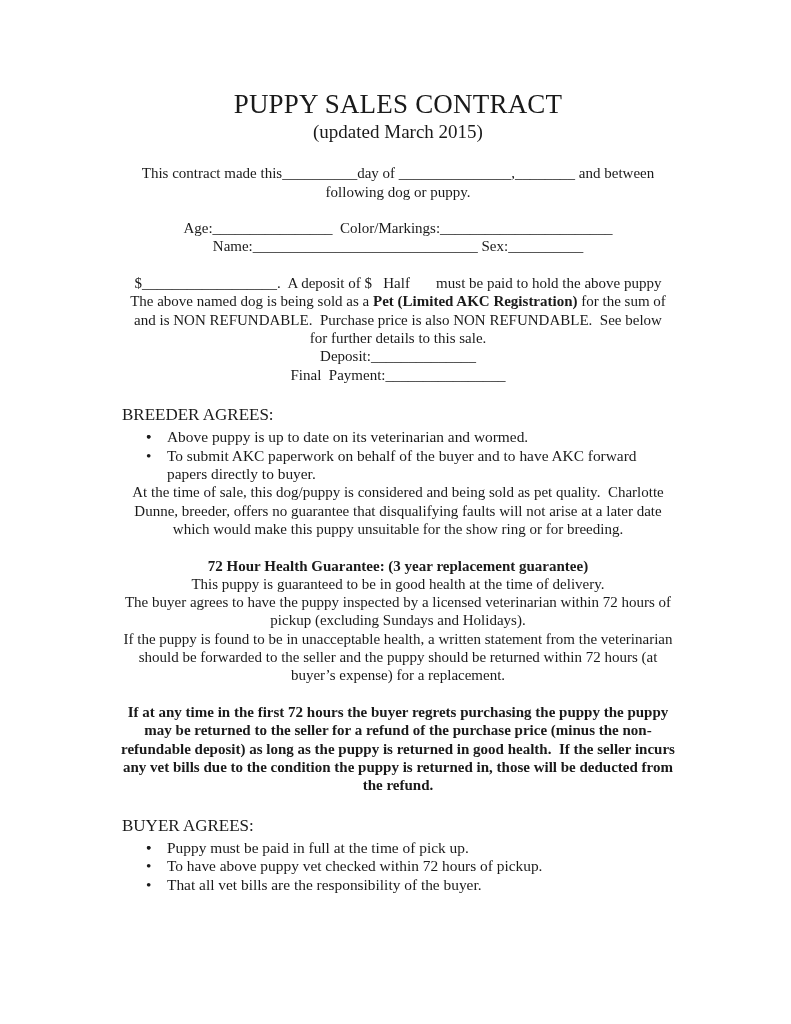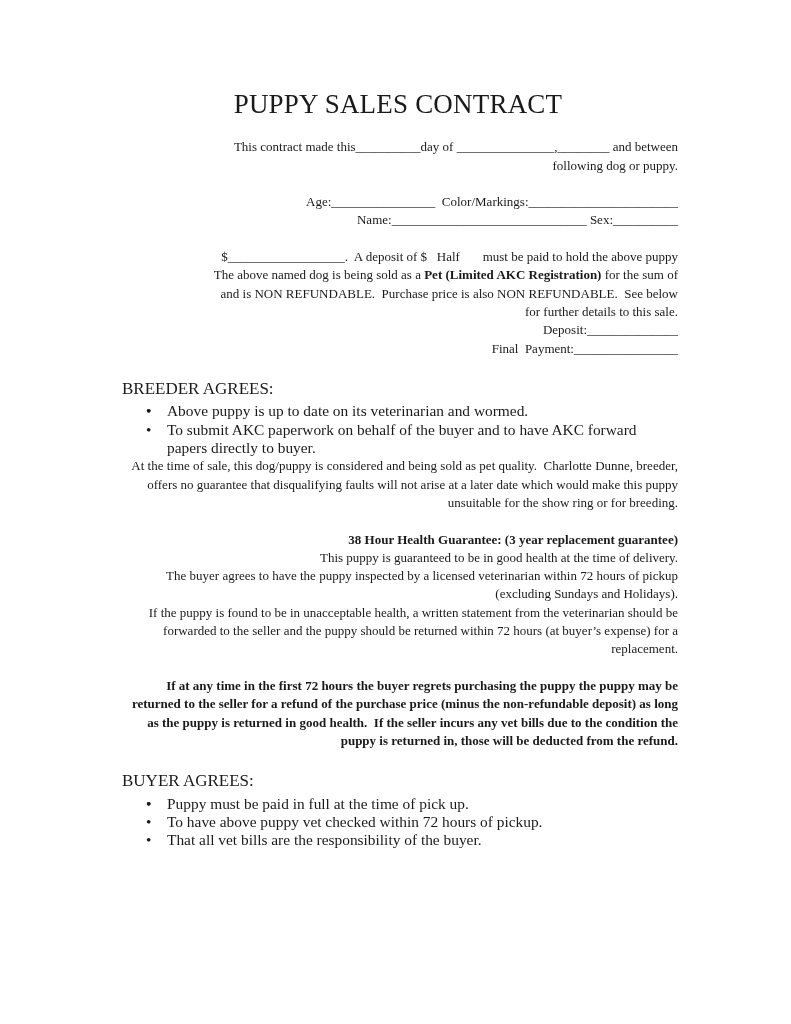--- a/index.html
+++ b/index.html
@@ -48,25 +48,25 @@
   .doc-subtitle {
     text-align: center;
     font-size: 19px;
     line-height: 24px;
     font-weight: normal;
     margin: 0 0 2px 0;
     padding: 0;
   }
 
   .para {
-    font-size: 13px;
+    font-size: 15px;
     line-height: 18.3px;
     margin: 0;
     padding: 0;
-    text-align: right;
+    text-align: center;
     white-space: pre-wrap;
   }
 
   .spacer-line {
     height: 18.3px;
   }
 
   .bold {
     font-weight: bold;
   }
@@ -104,20 +104,21 @@
     margin: 4px;
   }
 </style>
 </head>
 <body>
 
 <div class="page">
   <div class="content">
 
     <h1 class="doc-title">PUPPY SALES CONTRACT</h1>
+    <div class="doc-subtitle">(updated March 2015)</div>
 
     <div class="spacer-line"></div>
 
     <div class="para">This contract made this__________day of _______________,________ and between</div>
     <div class="para">following dog or puppy.</div>
 
     <div class="spacer-line"></div>
 
     <div class="para">Age:________________  Color/Markings:_______________________</div>
     <div class="para">Name:______________________________ Sex:__________</div>
@@ -138,21 +139,21 @@
     <ul class="bullets">
       <li><span class="bullet-dot">•</span></li>
       <li><span class="bullet-dot">•</span><span>Above puppy is up to date on its veterinarian and wormed.</span></li>
       <li><span class="bullet-dot">•</span><span>To submit AKC paperwork on behalf of the buyer and to have AKC forward papers directly to buyer.</span></li>
     </ul>
 
     <div class="para">At the time of sale, this dog/puppy is considered and being sold as pet quality.  Charlotte Dunne, breeder, offers no guarantee that disqualifying faults will not arise at a later date which would make this puppy unsuitable for the show ring or for breeding.</div>
 
     <div class="spacer-line"></div>
 
-    <div class="para bold">38 Hour Health Guarantee: (3 year replacement guarantee)</div>
+    <div class="para bold">72 Hour Health Guarantee: (3 year replacement guarantee)</div>
     <div class="para">This puppy is guaranteed to be in good health at the time of delivery.</div>
     <div class="para">The buyer agrees to have the puppy inspected by a licensed veterinarian within 72 hours of pickup (excluding Sundays and Holidays).</div>
     <div class="para">If the puppy is found to be in unacceptable health, a written statement from the veterinarian should be forwarded to the seller and the puppy should be returned within 72 hours (at buyer’s expense) for a replacement.</div>
 
     <div class="spacer-line"></div>
 
     <div class="para bold-block">If at any time in the first 72 hours the buyer regrets purchasing the puppy the puppy may be returned to the seller for a refund of the purchase price (minus the non-refundable deposit) as long as the puppy is returned in good health.  If the seller incurs any vet bills due to the condition the puppy is returned in, those will be deducted from the refund.</div>
 
     <div class="spacer-line"></div>
 

